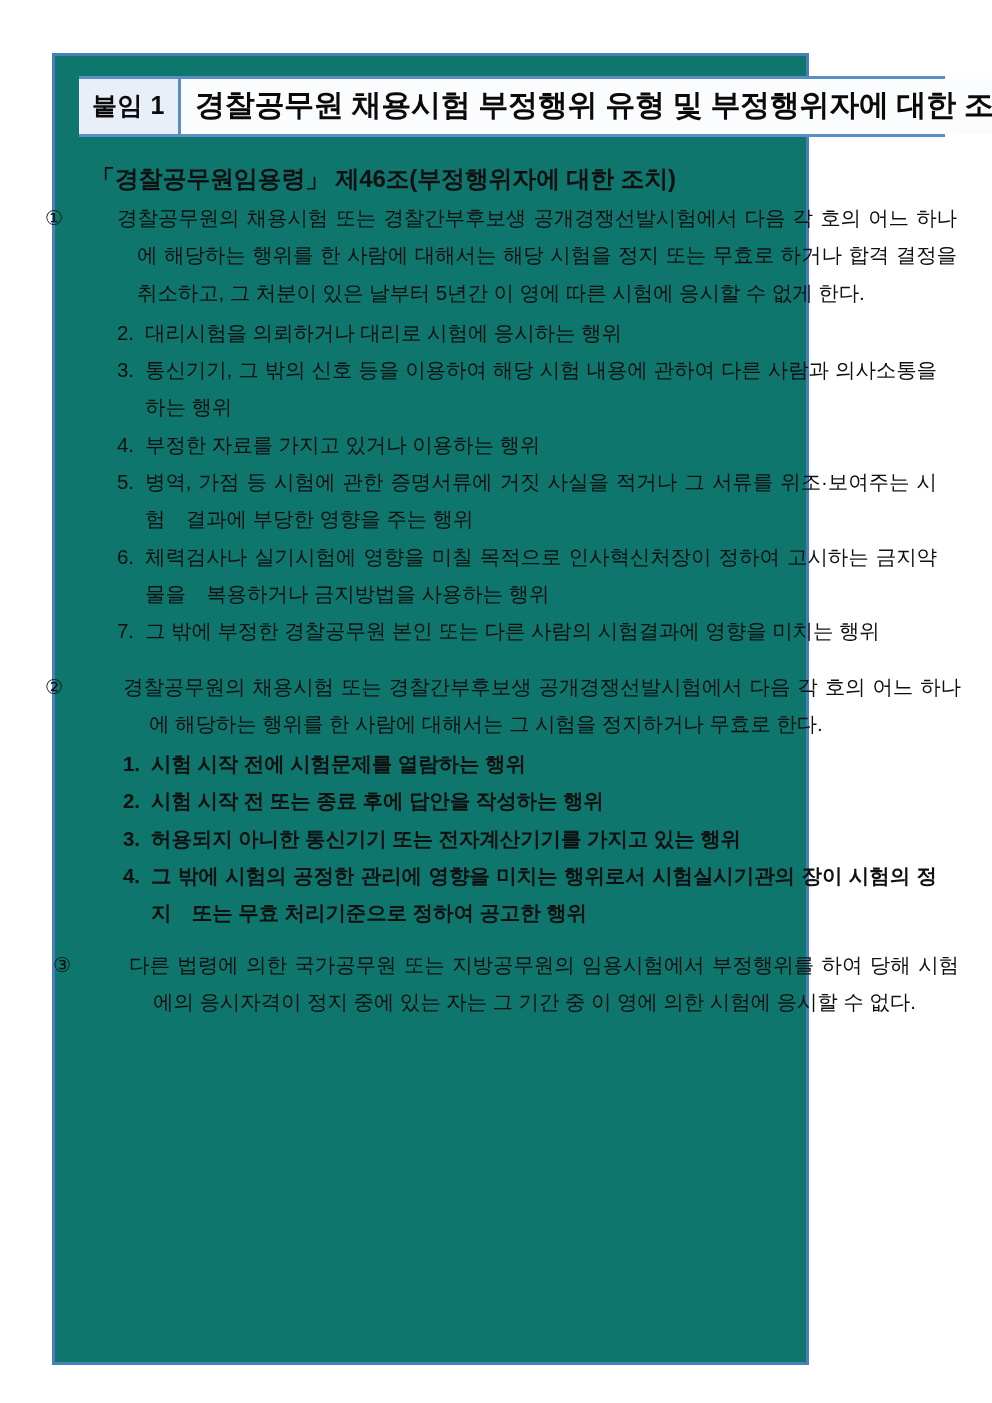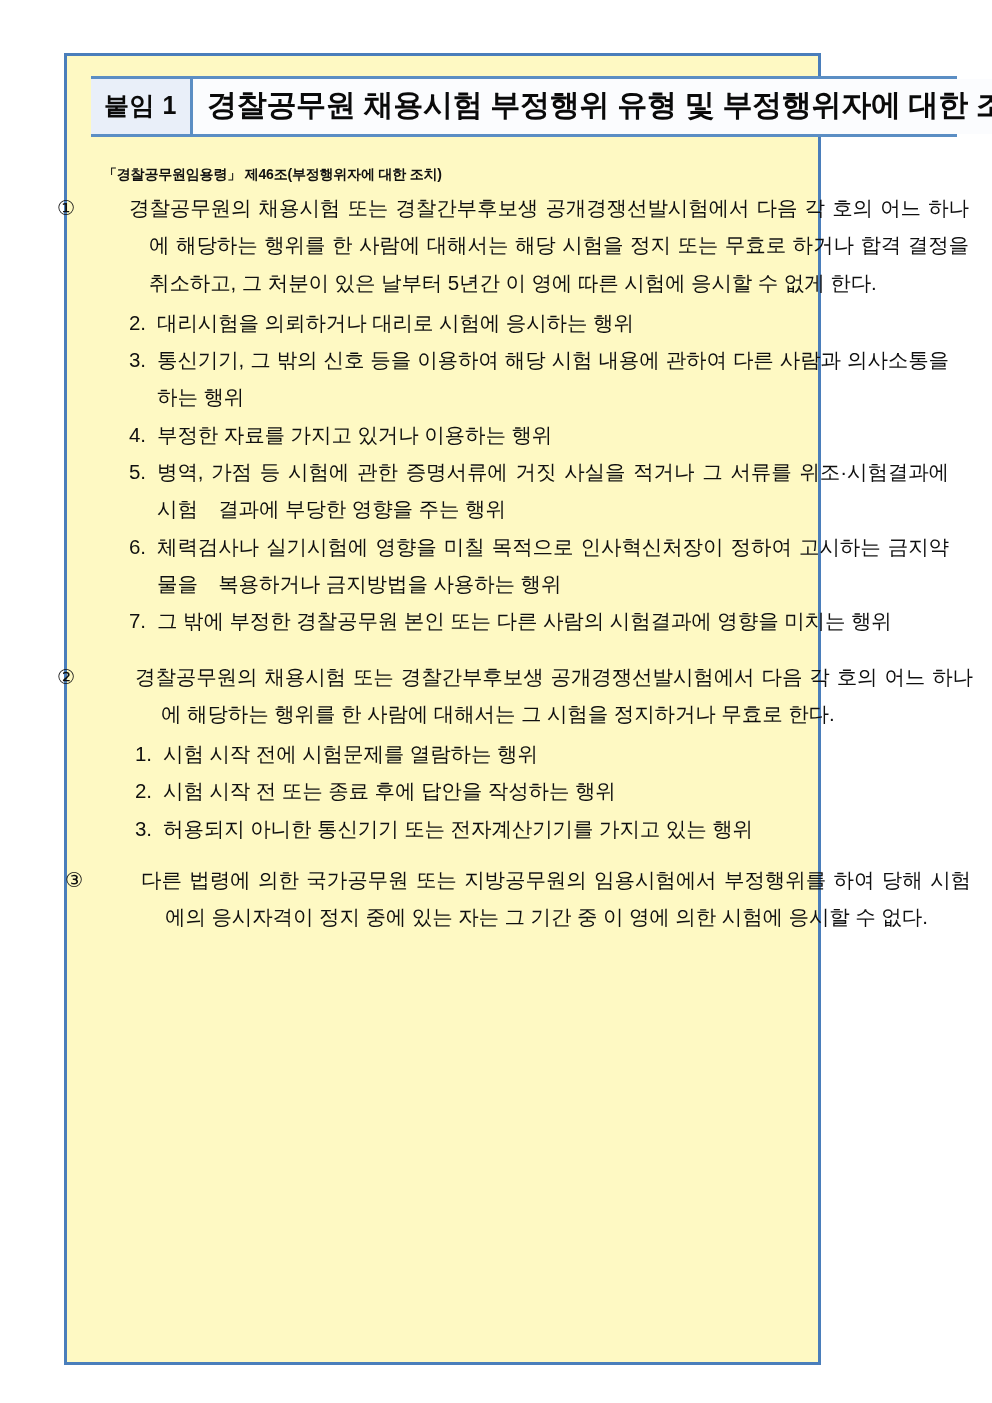--- a/index.html
+++ b/index.html
@@ -11,27 +11,27 @@
     width: 992px;
     height: 1403px;
     font-family: "Liberation Sans", "DejaVu Sans", sans-serif;
     color: #0d0d0d;
     position: relative;
     overflow: hidden;
   }
 
   .page {
     position: absolute;
-    left: 64px;
+    left: 52px;
     top: 53px;
     width: 757px;
     height: 1312px;
     border: 3px solid #4a7ebb;
     box-sizing: border-box;
-    background: #fef9c3;
+    background: #0f766e;
   }
 
   .page-inner {
     position: relative;
     width: 100%;
     height: 100%;
     box-sizing: border-box;
     padding: 20px 28px 0 22px;
   }
 
@@ -79,21 +79,21 @@
 
   
   .body-content {
     margin-top: 30px;
     font-size: 20.5px;
     line-height: 1.0;
     color: #101010;
   }
 
   .law-heading {
-    font-size: 14px;
+    font-size: 24px;
     font-weight: bold;
     margin: 0 0 6px 14px;
     letter-spacing: -0.2px;
     white-space: nowrap;
   }
 
   
   .clause {
     margin: 0;
     text-align: justify;
@@ -126,21 +126,21 @@
     display: inline-block;
     width: 26px;
   }
 
   .items {
     margin: 0;
     padding: 0;
     list-style: none;
   }
   .items-1 { margin: 3px 0 0 40px; }
-  .items-2 { margin: 3px 0 0 46px; }
+  .items-2 { margin: 3px 0 0 46px; font-weight: bold; }
 
   .item {
     display: block;
     padding-left: 28px;
     text-indent: -28px;
     line-height: 1.82;
     text-align: justify;
     text-justify: inter-character;
     letter-spacing: -0.1px;
   }
@@ -175,21 +175,21 @@
         <div class="item item-wide-1">
           <span class="num">2.</span><span>대리시험을 의뢰하거나 대리로 시험에 응시하는 행위</span>
         </div>
         <div class="item item-wide-1">
           <span class="num">3.</span><span>통신기기, 그 밖의 신호 등을 이용하여 해당 시험 내용에 관하여 다른 사람과 의사소통을 하는 행위</span>
         </div>
         <div class="item item-wide-1">
           <span class="num">4.</span><span>부정한 자료를 가지고 있거나 이용하는 행위</span>
         </div>
         <div class="item item-wide-1">
-          <span class="num">5.</span><span>병역, 가점 등 시험에 관한 증명서류에 거짓 사실을 적거나 그 서류를 위조·시험결과에 시험　결과에 부당한 영향을 주는 행위</span>
+          <span class="num">5.</span><span>병역, 가점 등 시험에 관한 증명서류에 거짓 사실을 적거나 그 서류를 위조·보여주는 시험　결과에 부당한 영향을 주는 행위</span>
         </div>
         <div class="item item-wide-1">
           <span class="num">6.</span><span>체력검사나 실기시험에 영향을 미칠 목적으로 인사혁신처장이 정하여 고시하는 금지약물을　복용하거나 금지방법을 사용하는 행위</span>
         </div>
         <div class="item item-wide-1">
           <span class="num">7.</span><span>그 밖에 부정한 경찰공무원 본인 또는 다른 사람의 시험결과에 영향을 미치는 행위</span>
         </div>
       </div>
 
       <p class="clause clause-2">
@@ -198,20 +198,23 @@
       <div class="items items-2">
         <div class="item item-wide-2">
           <span class="num">1.</span><span>시험 시작 전에 시험문제를 열람하는 행위</span>
         </div>
         <div class="item item-wide-2">
           <span class="num">2.</span><span>시험 시작 전 또는 종료 후에 답안을 작성하는 행위</span>
         </div>
         <div class="item item-wide-2">
           <span class="num">3.</span><span>허용되지 아니한 통신기기 또는 전자계산기기를 가지고 있는 행위</span>
         </div>
+        <div class="item item-wide-2">
+          <span class="num">4.</span><span>그 밖에 시험의 공정한 관리에 영향을 미치는 행위로서 시험실시기관의 장이 시험의 정지　또는 무효 처리기준으로 정하여 공고한 행위</span>
+        </div>
       </div>
 
       <p class="clause clause-3">
         <span class="marker">③</span><span>다른 법령에 의한 국가공무원 또는 지방공무원의 임용시험에서 부정행위를 하여 당해 시험에의 응시자격이 정지 중에 있는 자는 그 기간 중 이 영에 의한 시험에 응시할 수 없다.</span>
       </p>
 
     </div>
   </div>
 </div>
 

